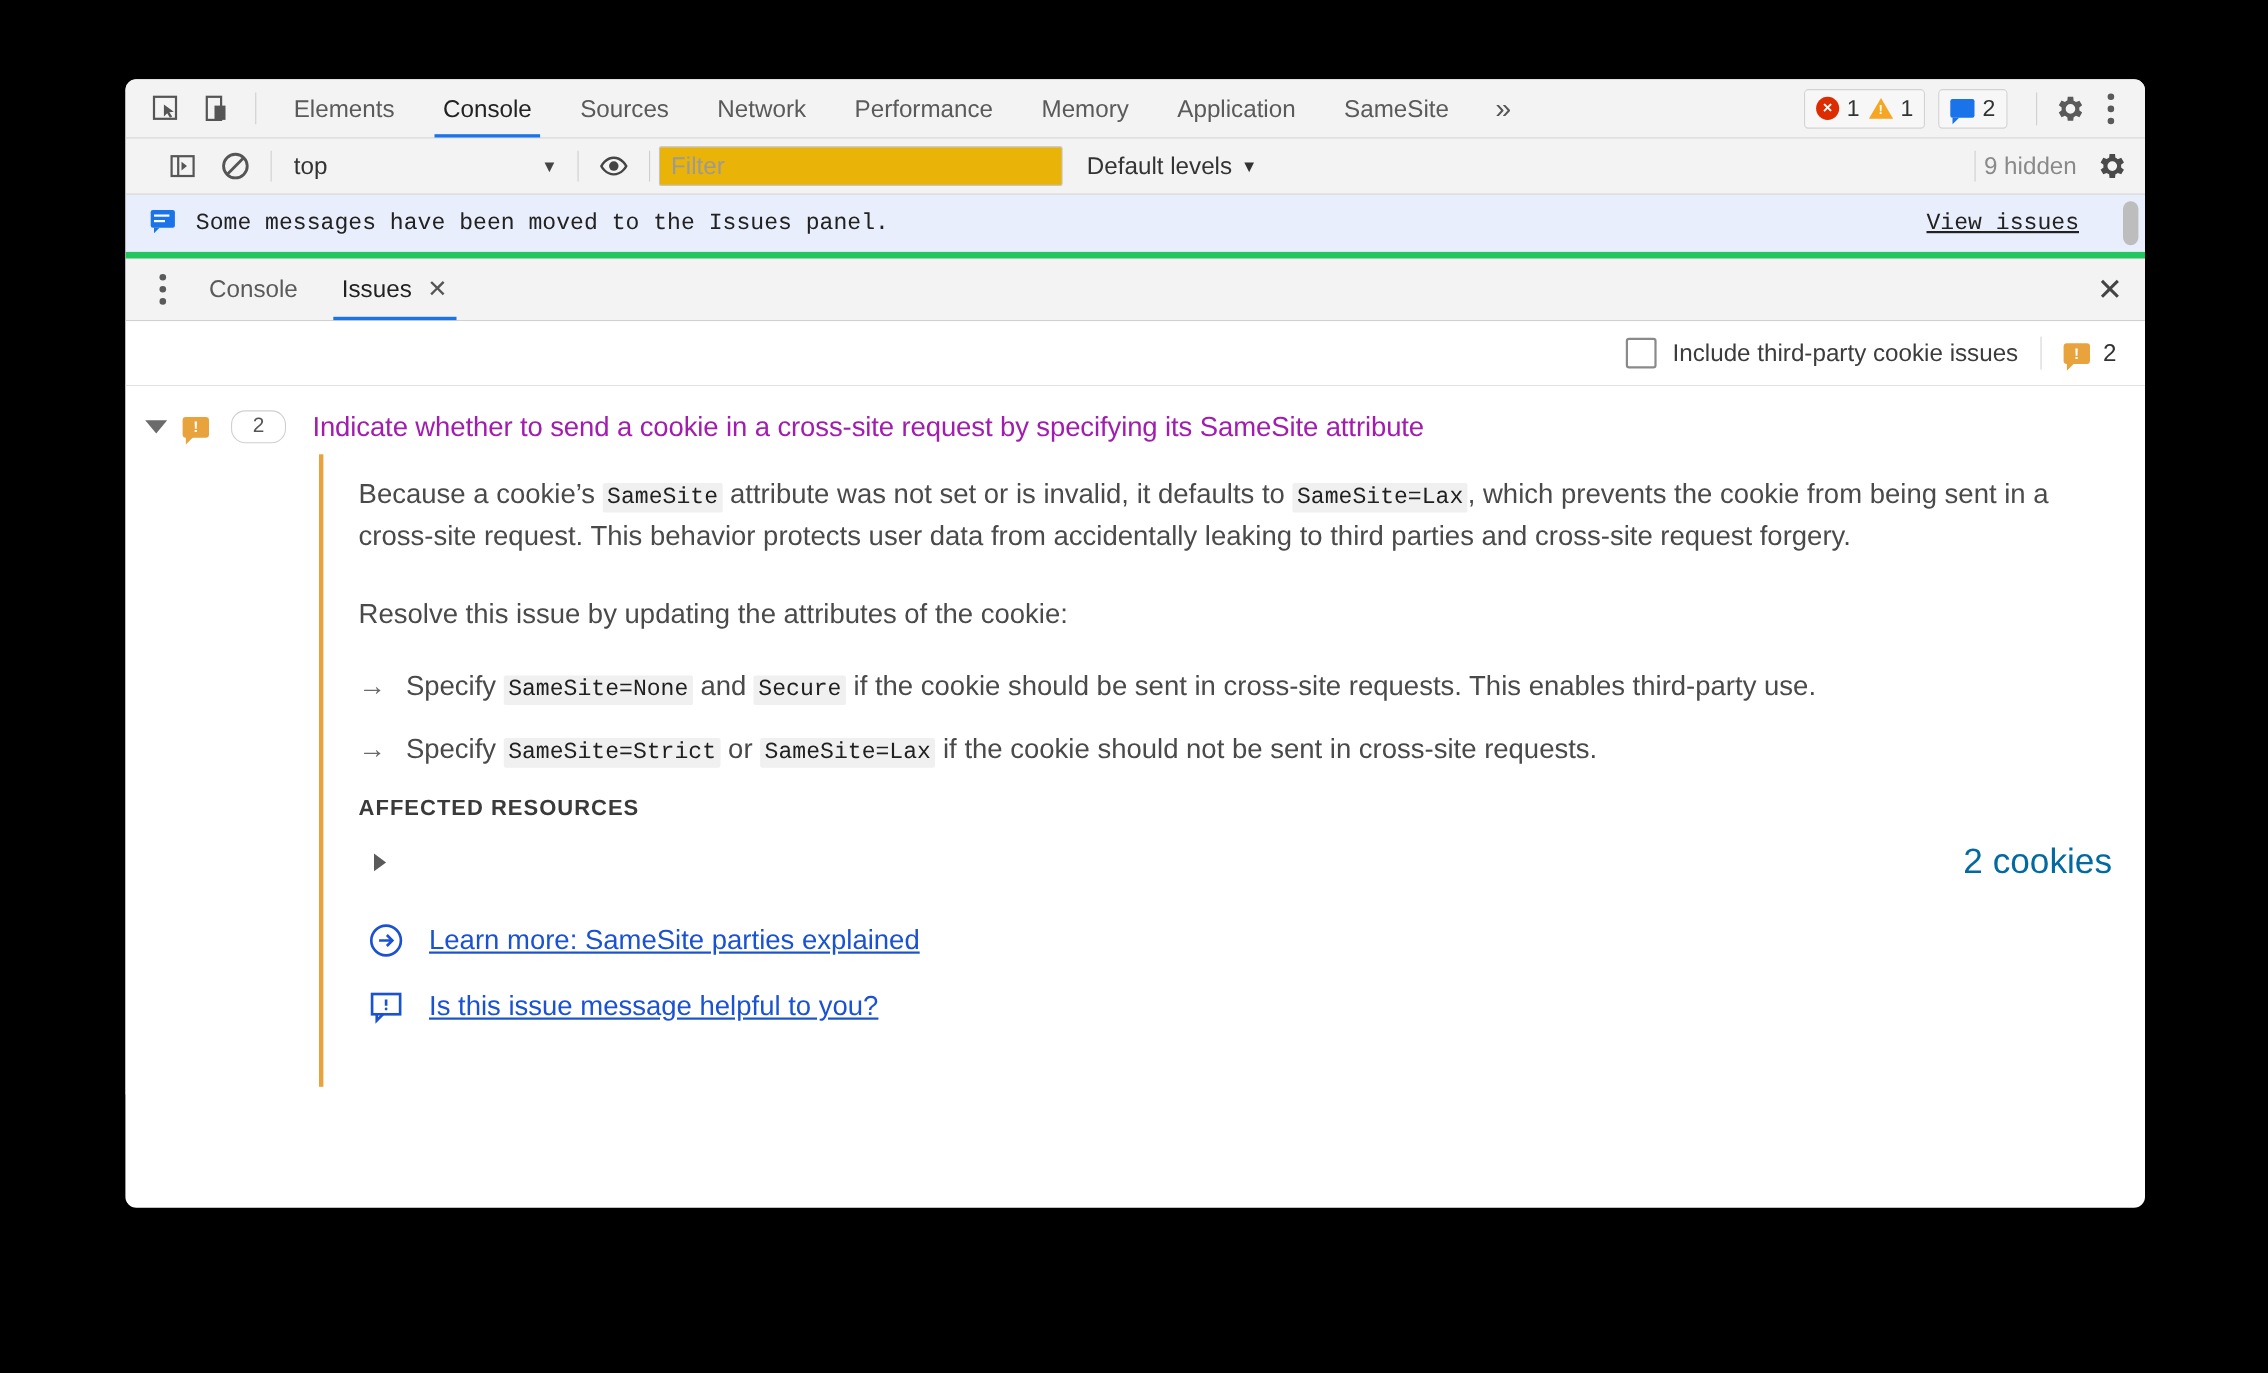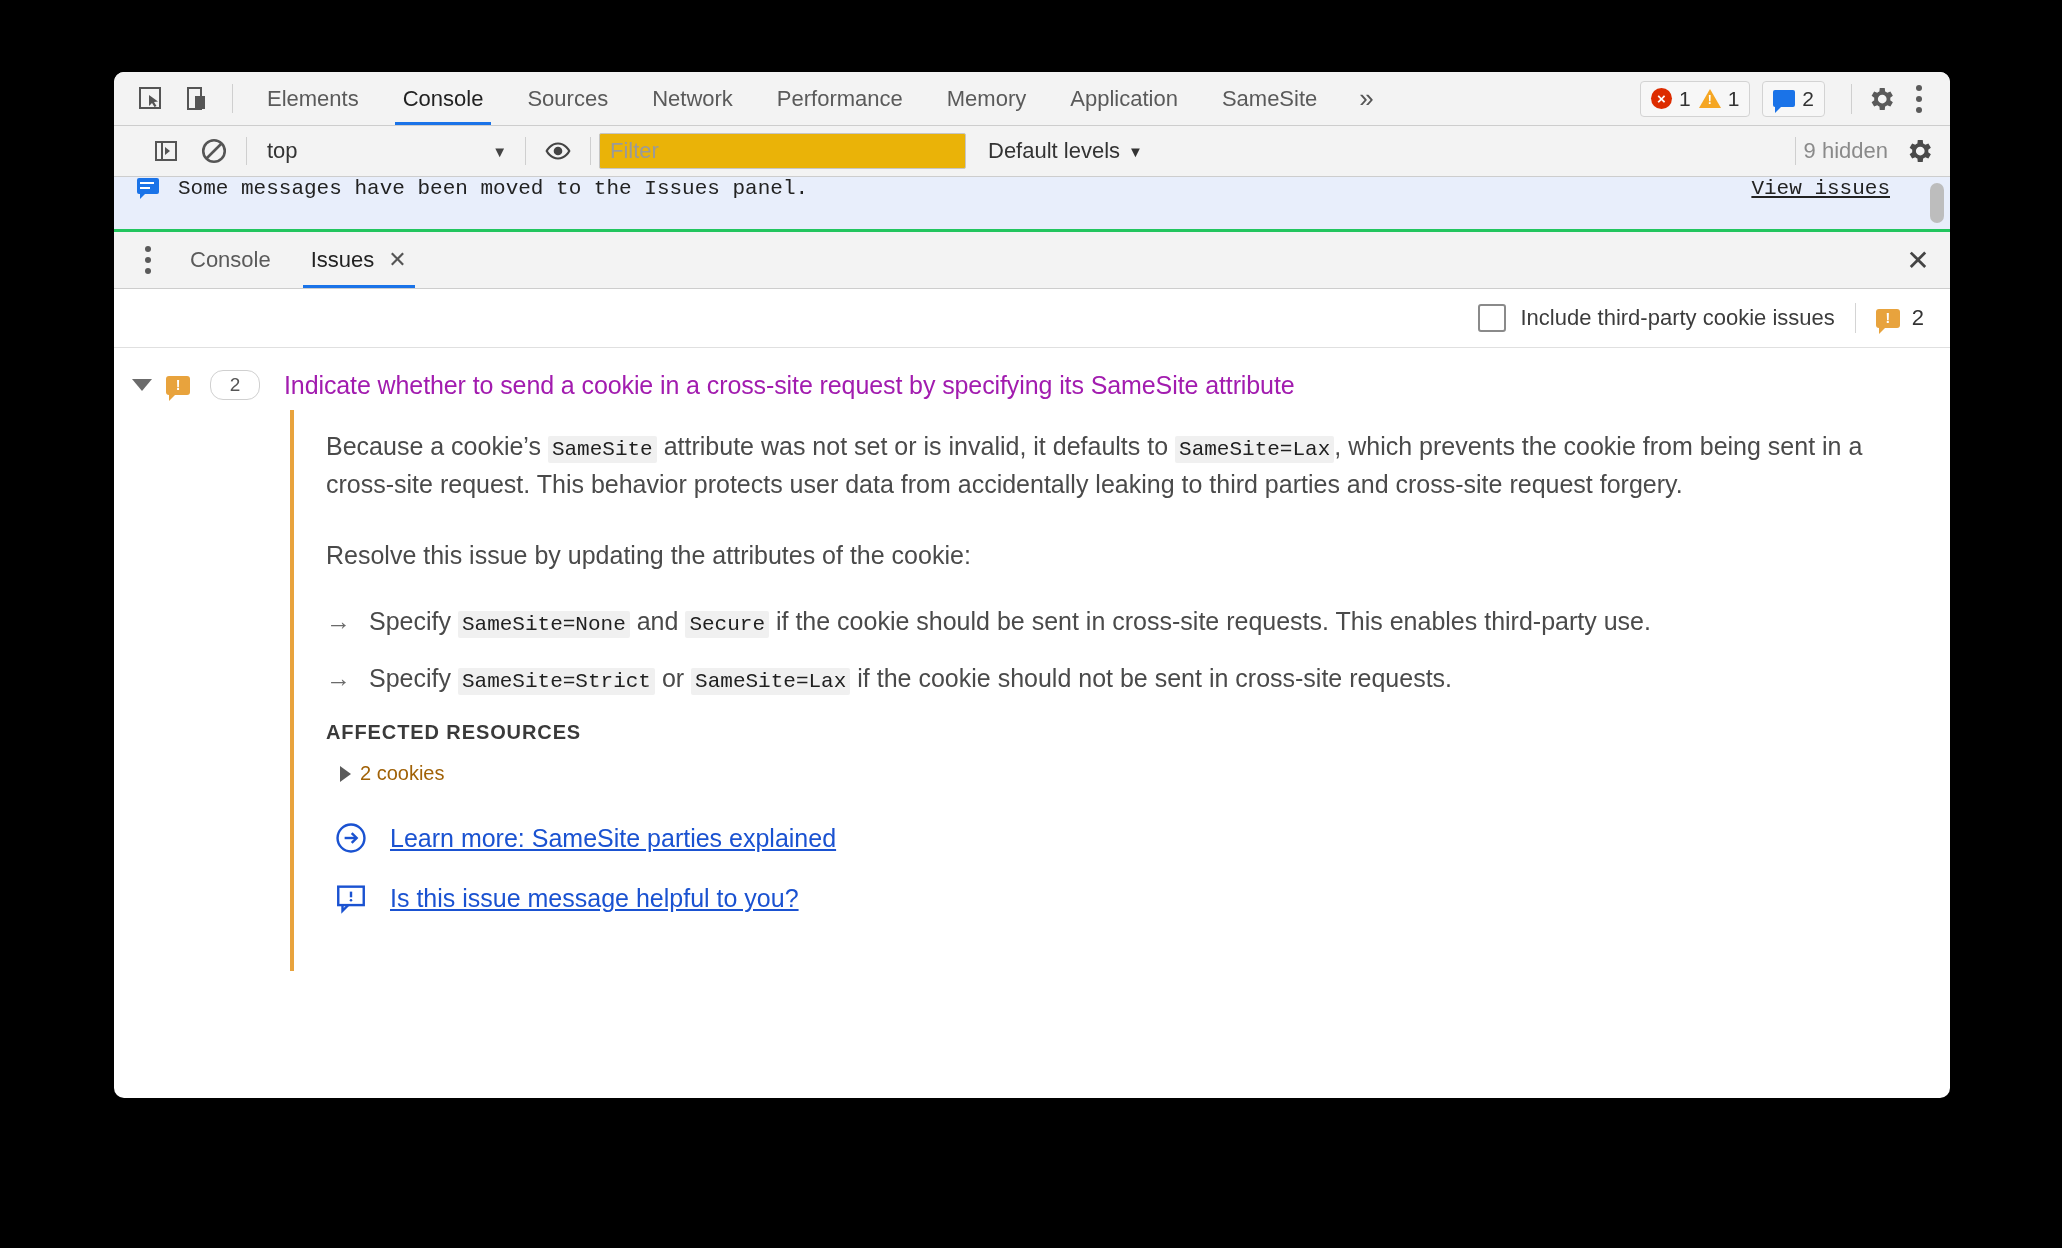--- a/index.html
+++ b/index.html
@@ -235,23 +235,23 @@
     align-items: center;
     padding-right: 16px;
   }
   .hidden-count { font-size: 22px; color: #8a8a8a; margin-right: 16px; }
 
   
   .console-msg {
     position: relative;
     height: 52px;
     background: #e8eefb;
-    border-bottom: 3px solid #22c55e;
-    display: flex;
-    align-items: flex-start;
+    border-bottom: 6px solid #22c55e;
+    display: flex;
+    align-items: center;
     padding-left: 22px;
   }
   .console-msg .msg-text {
     font-family: "Liberation Mono", monospace;
     font-size: 21px;
     color: #222;
     margin-left: 18px;
   }
   .view-issues {
     margin-left: auto;
@@ -445,25 +445,26 @@
   .affected-title {
     font-size: 20px;
     font-weight: bold;
     color: #3a3a3a;
     letter-spacing: 0.9px;
     margin: 28px 0 18px 0;
   }
   .cookies-row {
     display: flex;
     align-items: center;
-    font-size: 20px;
-    color: #a16207;
+    font-size: 32px;
+    color: #0369a1;
     margin-left: 14px;
     margin-bottom: 36px;
     cursor: pointer;
+    justify-content: space-between;
   }
   .tri-right {
     width: 0; height: 0;
     border-top: 8px solid transparent;
     border-bottom: 8px solid transparent;
     border-left: 11px solid #5a5a5a;
     margin-right: 9px;
   }
   .link-row {
     display: flex;

